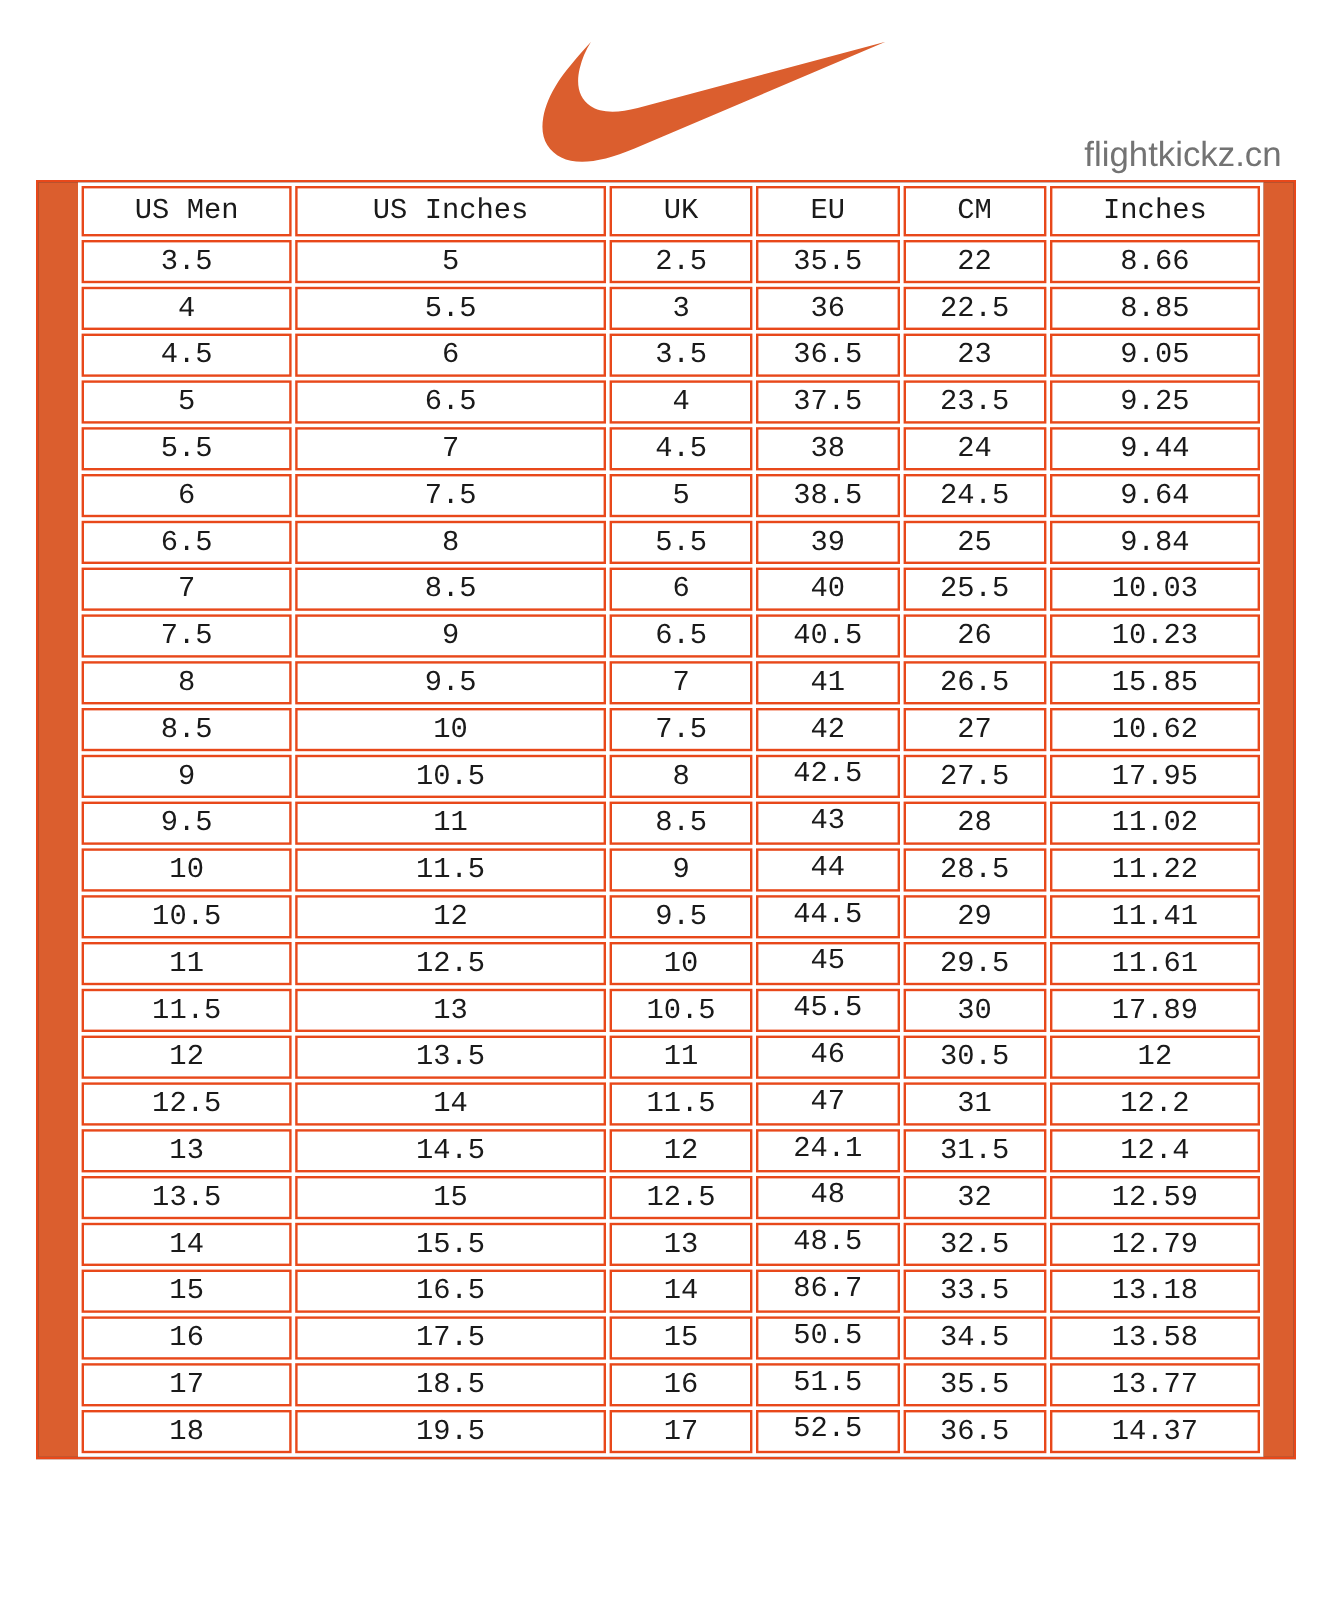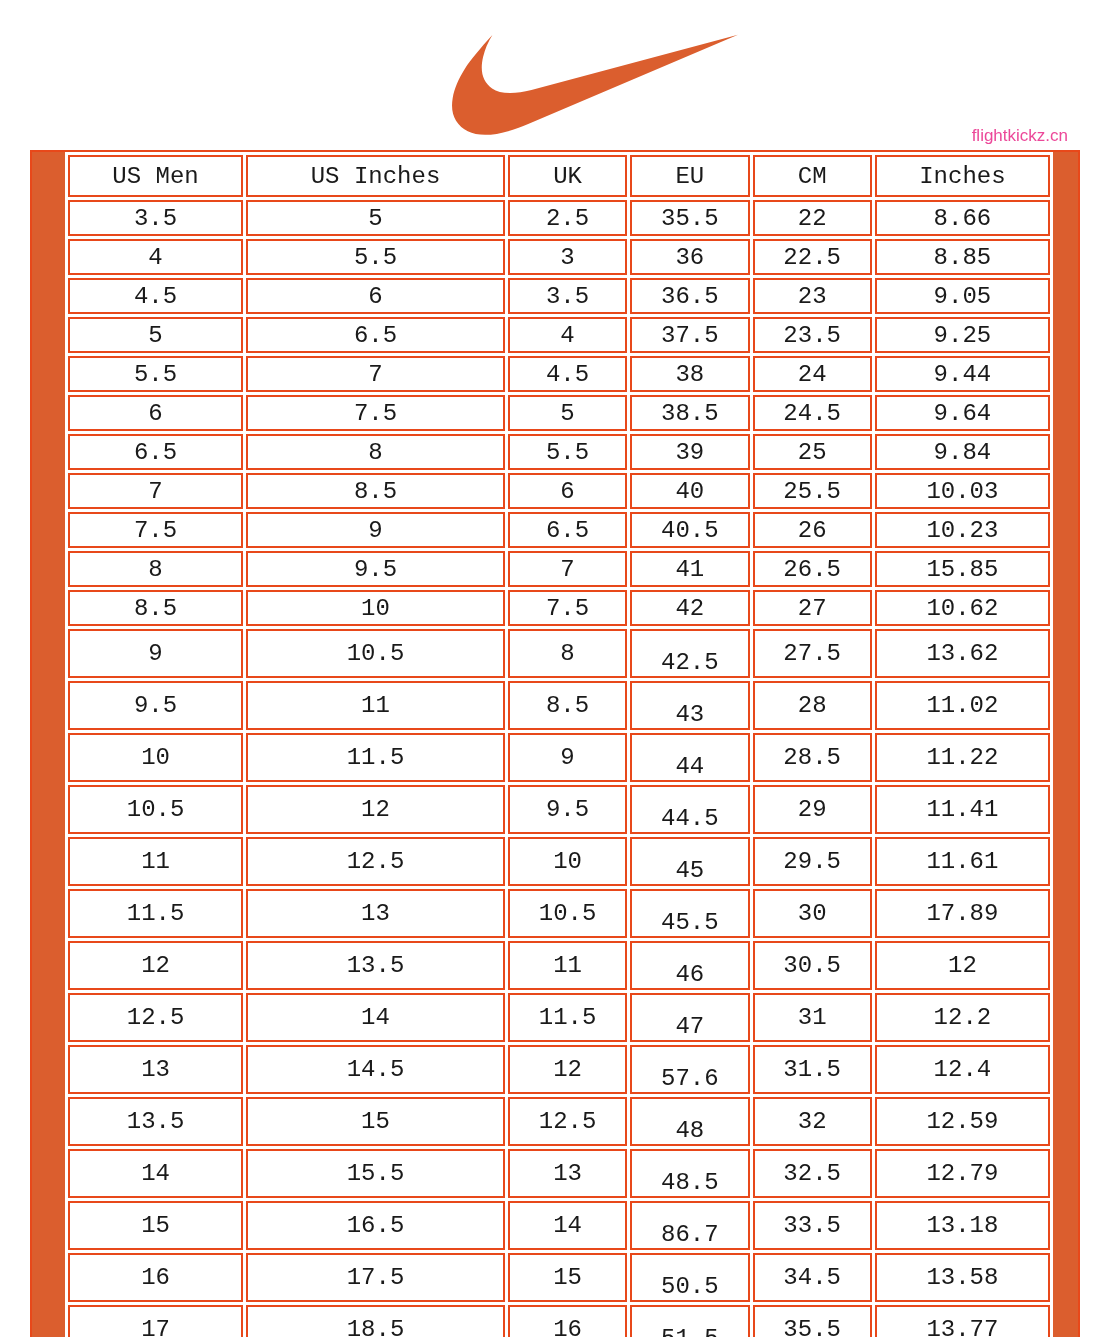--- a/index.html
+++ b/index.html
@@ -29,23 +29,23 @@
     left: 50%;
     top: 24px;
     transform: translateX(calc(-50% + 45px));
     line-height: 0;
   }
   .nike-logo svg { display: block; }
   .site-label {
     position: absolute;
     right: 32px;
     bottom: 4px;
-    font-size: 17px;
+    font-size: 29px;
     letter-spacing: 0px;
-    color: #ec4899;
+    color: #737373;
   }
   .chart {
     margin-left: 30px;
     width: 1050px;
     border: 2px solid var(--grid);
     display: flex;
     align-items: stretch;
     background: #404040;
     font-family: Liberation Mono, monospace;
   }
@@ -70,21 +70,21 @@
     vertical-align: middle;
     font-size: 24px;
     font-weight: 400;
     padding: 0;
     color: var(--text);
   }
   .size-table th { height: 42px; }
   .size-table td { height: 36px; }
   .size-table td.eu-high {
     vertical-align: top;
-    padding-top: 18px;
+    padding-top: 1px;
   }
 </style>
 </head>
 <body>
 
 <div class="header">
   <div class="nike-logo">
     <svg width="290" height="112" viewBox="0 6.9 24 9.4" preserveAspectRatio="xMidYMid meet" aria-hidden="true">
       <path fill="#DB5E2E" d="M24 7.8L6.442 15.276c-1.456.616-2.679.925-3.668.925-1.12 0-1.933-.392-2.437-1.177-.317-.504-.41-1.143-.28-1.918.13-.775.476-1.6 1.036-2.478.467-.71 1.232-1.643 2.297-2.8a6.122 6.122 0 0 0-.784 1.848c-.28 1.195-.028 2.072.756 2.632.373.261.886.392 1.54.392.522 0 1.11-.084 1.764-.252L24 7.8z"></path>
     </svg>
@@ -193,21 +193,21 @@
           <td>42</td>
           <td>27</td>
           <td>10.62</td>
         </tr>
         <tr>
           <td>9</td>
           <td>10.5</td>
           <td>8</td>
           <td class="eu-high">42.5</td>
           <td>27.5</td>
-          <td>13.62</td>
+          <td>17.95</td>
         </tr>
         <tr>
           <td>9.5</td>
           <td>11</td>
           <td>8.5</td>
           <td class="eu-high">43</td>
           <td>28</td>
           <td>11.02</td>
         </tr>
         <tr>
@@ -255,21 +255,21 @@
           <td>14</td>
           <td>11.5</td>
           <td class="eu-high">47</td>
           <td>31</td>
           <td>12.2</td>
         </tr>
         <tr>
           <td>13</td>
           <td>14.5</td>
           <td>12</td>
-          <td class="eu-high">57.6</td>
+          <td class="eu-high">24.1</td>
           <td>31.5</td>
           <td>12.4</td>
         </tr>
         <tr>
           <td>13.5</td>
           <td>15</td>
           <td>12.5</td>
           <td class="eu-high">48</td>
           <td>32</td>
           <td>12.59</td>
@@ -299,16 +299,24 @@
           <td>13.58</td>
         </tr>
         <tr>
           <td>17</td>
           <td>18.5</td>
           <td>16</td>
           <td class="eu-high">51.5</td>
           <td>35.5</td>
           <td>13.77</td>
         </tr>
+        <tr>
+          <td>18</td>
+          <td>19.5</td>
+          <td>17</td>
+          <td class="eu-high">52.5</td>
+          <td>36.5</td>
+          <td>14.37</td>
+        </tr>
       </tbody>
   </table>
   <div class="bar right"></div>
 </div>
 
 </body></html>

